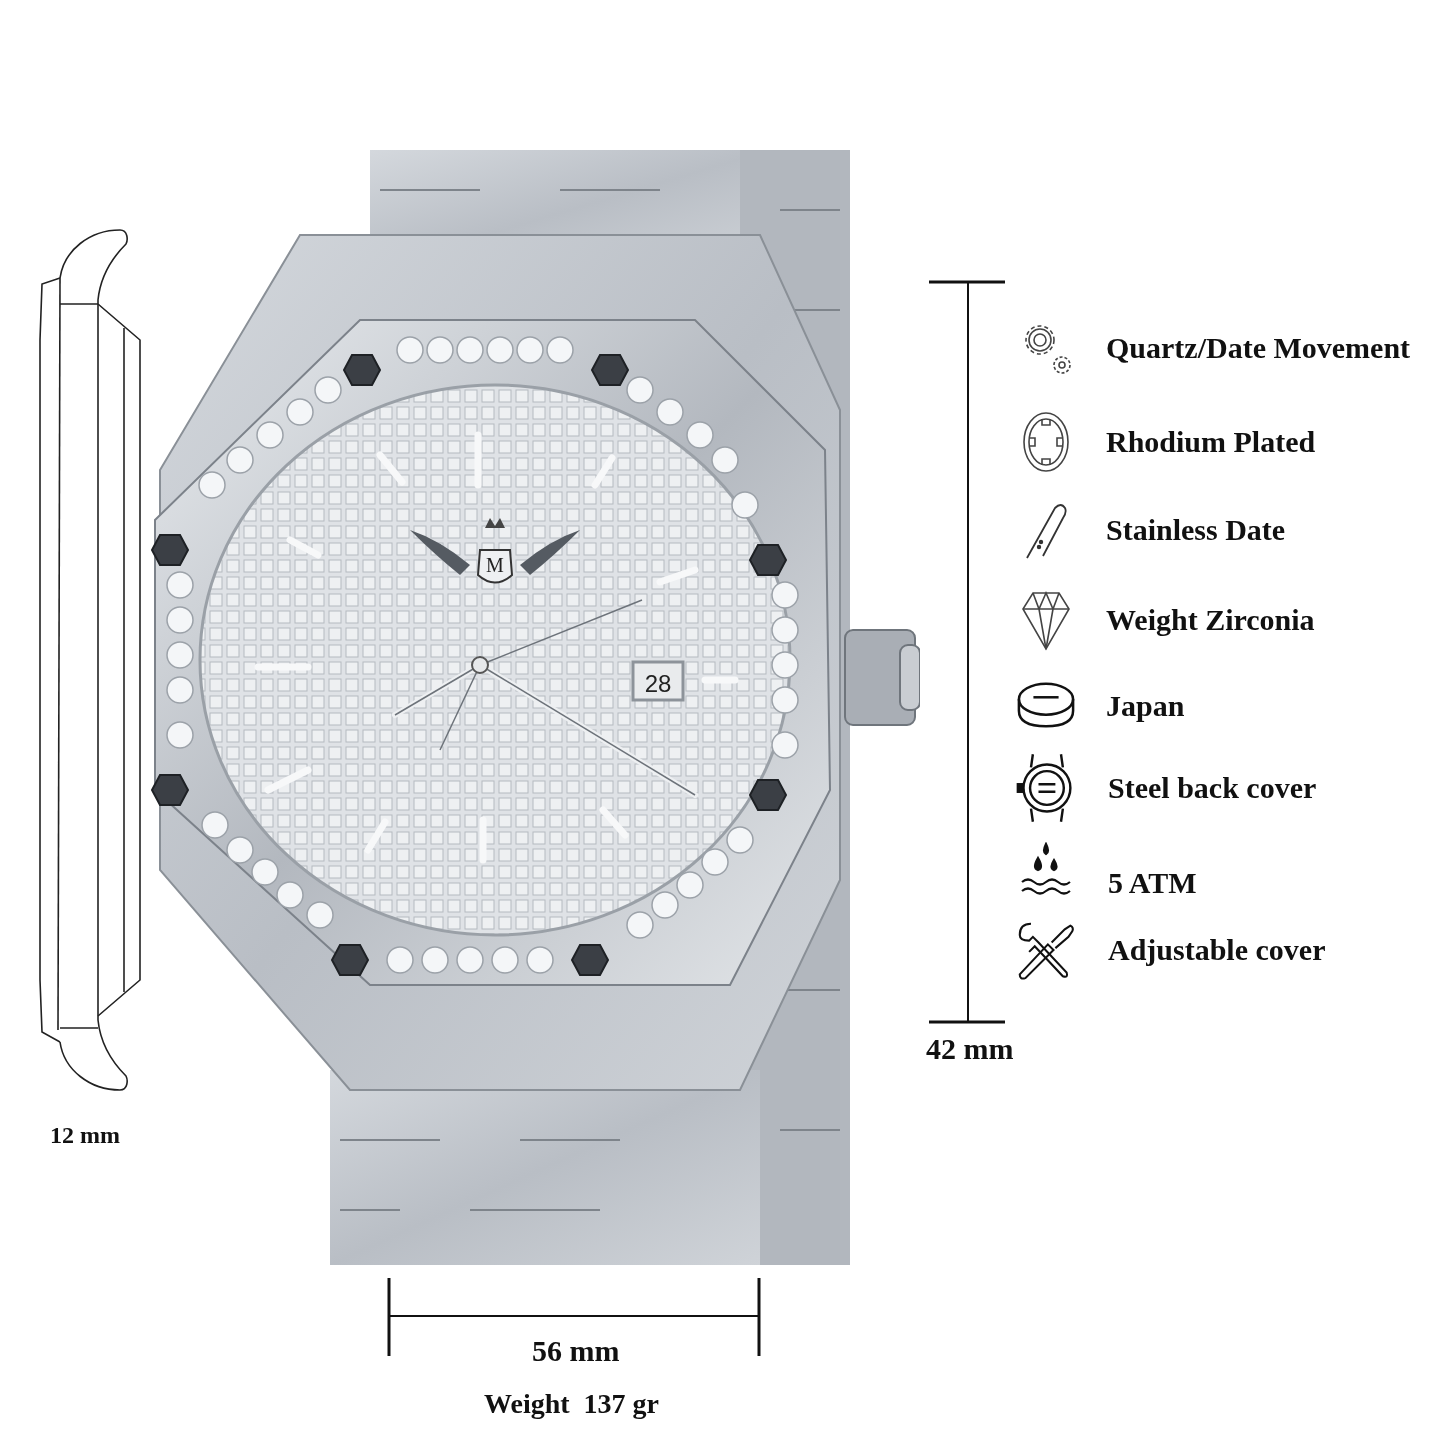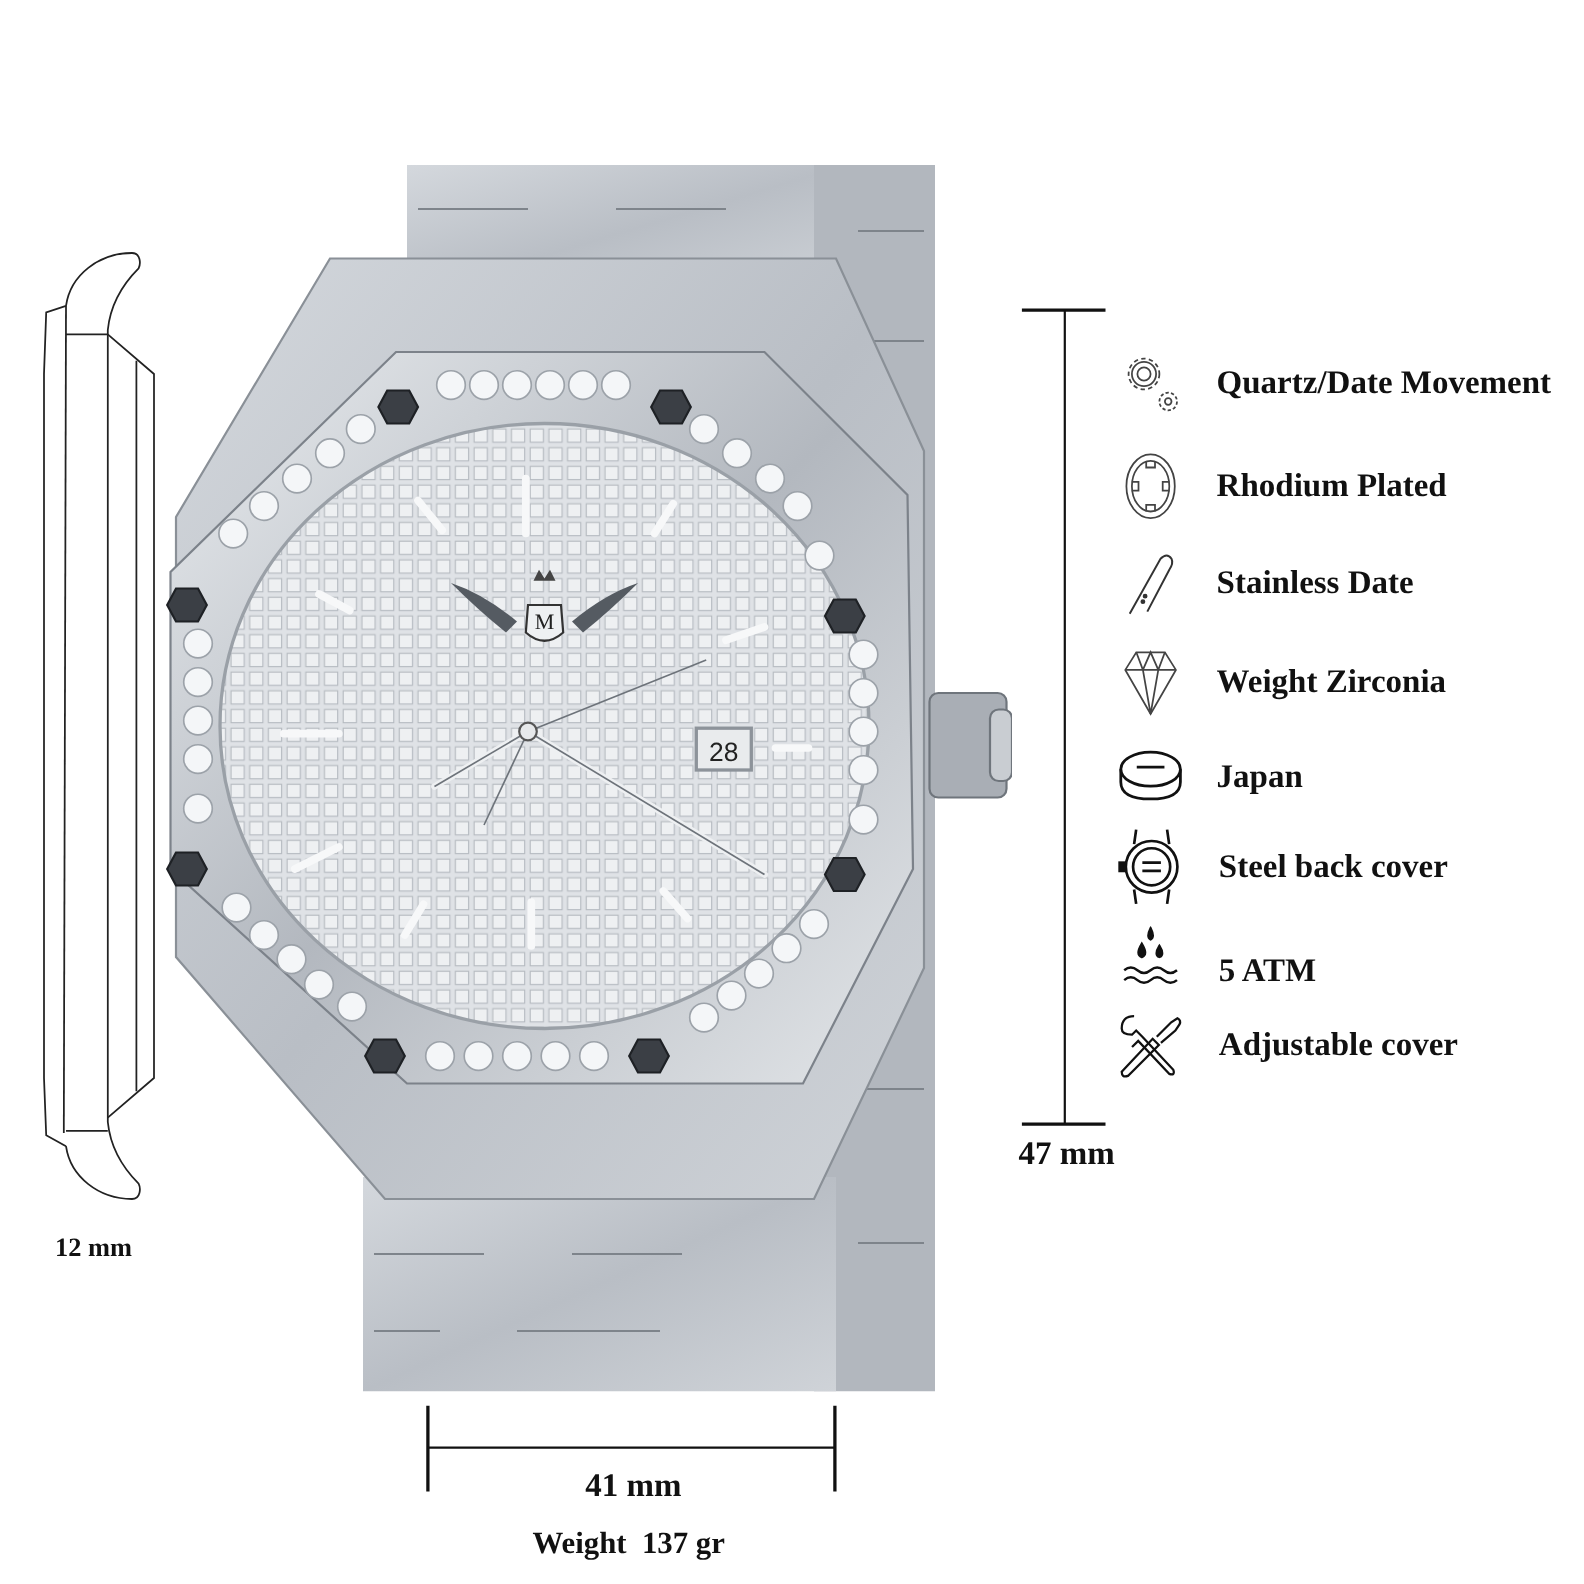--- a/index.html
+++ b/index.html
@@ -159,30 +159,30 @@
   </svg>
 </div>
 
 <div class="abs" style="left:925px;top:280px;width:82px;height:744px;">
   <svg width="82" height="744" viewBox="0 0 82 744" stroke="#111" stroke-width="3">
     <line x1="4" y1="2" x2="80" y2="2"></line>
     <line x1="43" y1="2" x2="43" y2="742" stroke-width="2"></line>
     <line x1="4" y1="742" x2="80" y2="742"></line>
   </svg>
 </div>
-<div class="abs lbl" style="left:926px;top:1032px;font-size:30px;">47 mm</div>
+<div class="abs lbl" style="left:926px;top:1032px;font-size:30px;">42 mm</div>
 
 <div class="abs" style="left:387px;top:1276px;width:376px;height:82px;">
   <svg width="376" height="82" viewBox="0 0 376 82" stroke="#111" stroke-width="3">
     <line x1="2" y1="2" x2="2" y2="80"></line>
     <line x1="2" y1="40" x2="372" y2="40" stroke-width="2"></line>
     <line x1="372" y1="2" x2="372" y2="80"></line>
   </svg>
 </div>
-<div class="abs lbl" style="left:532px;top:1334px;font-size:30px;">41 mm</div>
+<div class="abs lbl" style="left:532px;top:1334px;font-size:30px;">56 mm</div>
 <div class="abs lbl" style="left:484px;top:1388px;font-size:28px;white-space:pre;">Weight  137 gr</div>
 
 <div class="feat" style="top:318px;">
   <span class="ic">
     <svg width="56" height="60" viewBox="0 0 56 60" fill="none" stroke="#444" stroke-width="1.6">
       <circle cx="22" cy="22" r="14" stroke-dasharray="4 3"></circle>
         <circle cx="22" cy="22" r="11"></circle>
         <circle cx="22" cy="22" r="6"></circle>
       <circle cx="44" cy="47" r="8" stroke-dasharray="3 2"></circle>
         <circle cx="44" cy="47" r="3"></circle>

